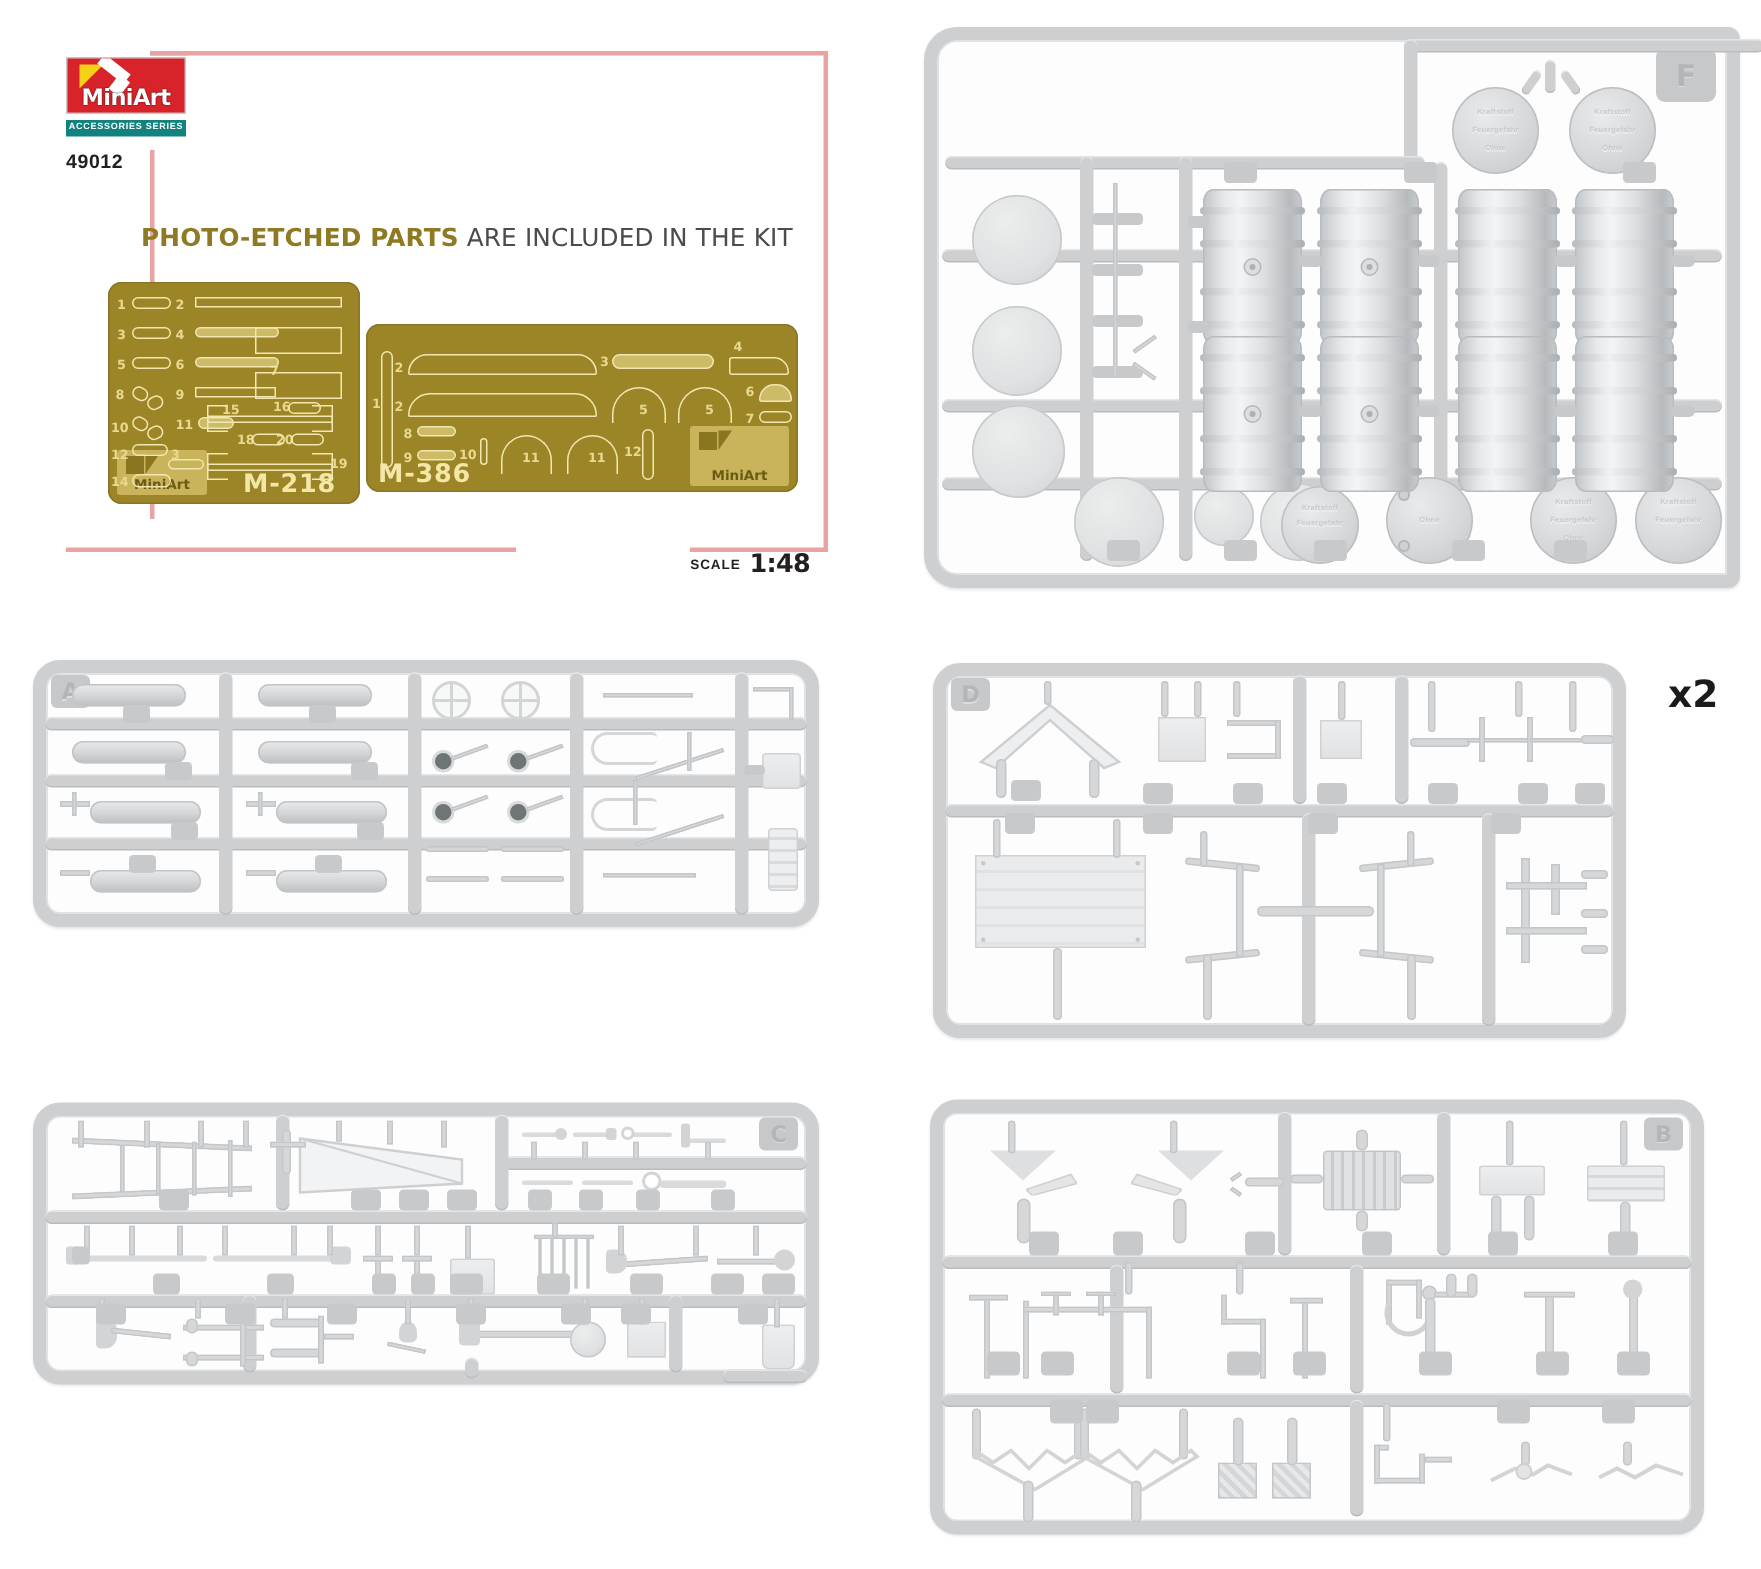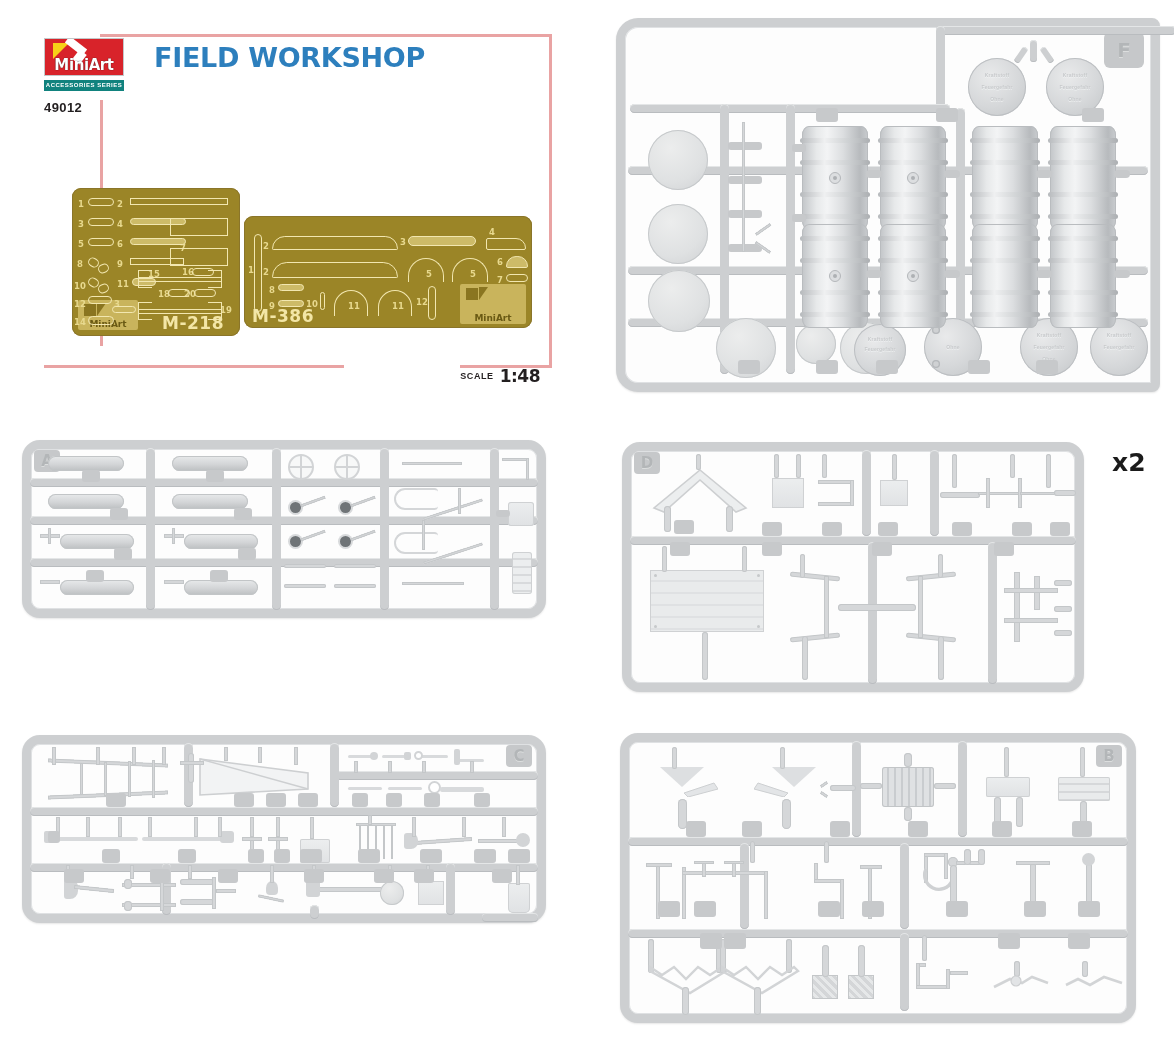--- a/index.html
+++ b/index.html
@@ -272,22 +272,24 @@
       <div class="logo-brush2"></div>
       <div class="logo-word">MiniArt</div>
     </div>
 
     <div class="series-box">
       <div class="series-text">ACCESSORIES SERIES</div>
     </div>
 
     <div class="kit-number">49012</div>
 
-    <div class="kit-title">FIELD WORKSHOP</div>
-
+
+    <div class="pe-headline">
+      <span class="strong">PHOTO-ETCHED PARTS</span><span class="rest"> ARE INCLUDED IN THE KIT</span>
+    </div>
 
     <div class="scale-row">
       <span class="scale-label">SCALE</span>
       <span class="scale-value">1:48</span>
     </div>
 
     <div class="fret f218">
       <div class="fret-name">M-218</div>
 
       <div class="fret-logo">

